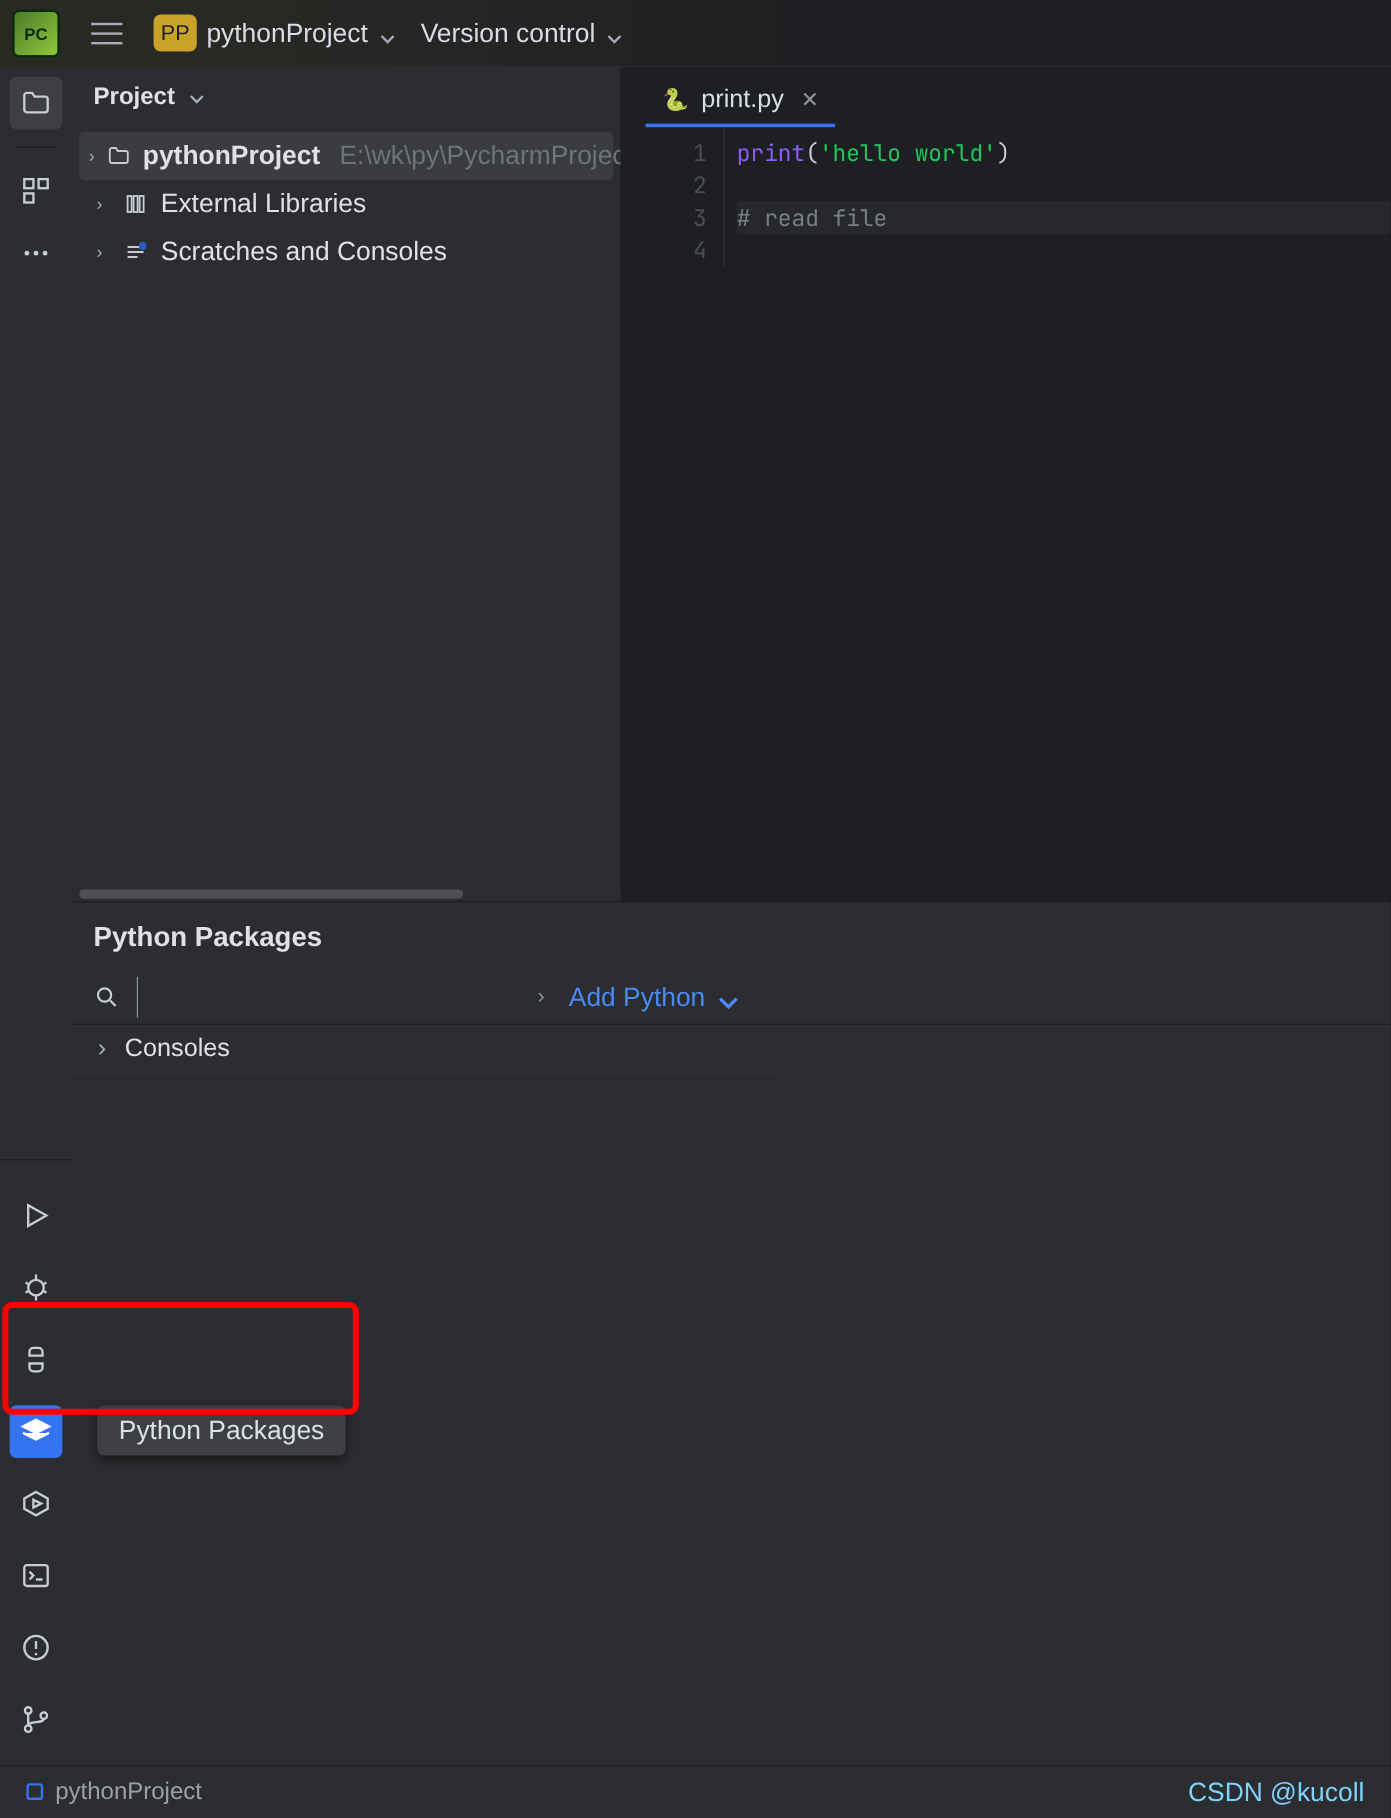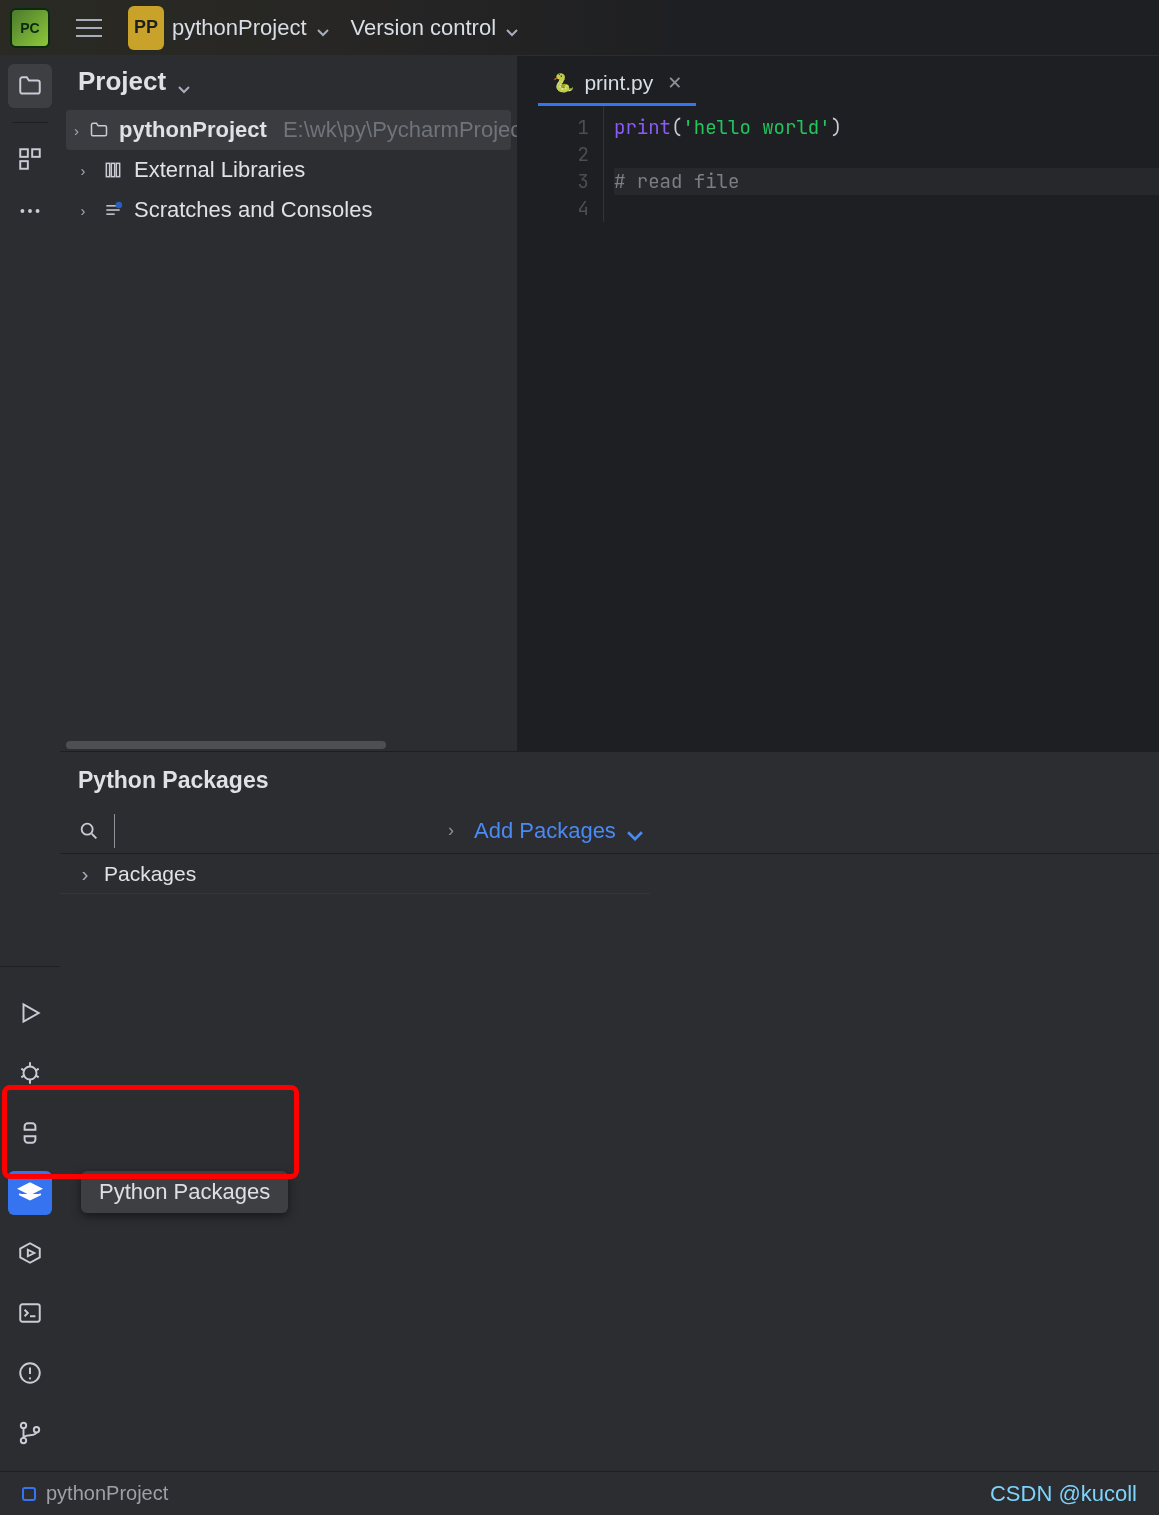--- a/index.html
+++ b/index.html
@@ -4,42 +4,42 @@
 <style>
   * { box-sizing: border-box; margin: 0; padding: 0; }
   html, body { width: 1159px; height: 1515px; background: #1e1f22; color: #dfe1e5; font-family: "Segoe UI", Arial, sans-serif; font-size: 21px; overflow: hidden; }
   .root { display: flex; flex-direction: column; width: 100%; height: 100%; }
 
   
   .topbar { height: 56px; display: flex; align-items: center; padding: 0 10px; gap: 20px; background: linear-gradient(to right,#2a2a23 0%,#272625 30%,#1e1f22 60%); border-bottom: 1px solid #2b2d30; }
   .pc-logo { width: 40px; height: 40px; background: linear-gradient(135deg,#4c7a2d,#8fc93a); border-radius: 6px; display:flex;align-items:center;justify-content:center;font-size:14px;font-weight:bold;color:#0a2b0d; border:2px solid #0a2b0d; position:relative;}
   .hamburger { width:38px; height:38px; display:flex;flex-direction:column;justify-content:center;gap:6px;align-items:center; cursor:pointer;}
   .hamburger span{ width:26px;height:2px;background:#a8adbd;}
-  .pp-badge { width:36px; height:44px; background:#c9a329; color:#1e1f22; font-weight:bold; border-radius:6px; display:flex;align-items:center;justify-content:center;font-size:18px;}
+  .pp-badge { width:36px; height:31px; background:#c9a329; color:#1e1f22; font-weight:normal; border-radius:6px; display:flex;align-items:center;justify-content:center;font-size:18px;}
   .top-item { display:flex; align-items:center; gap:8px; color:#d8dee6; cursor:pointer; font-size:22px;}
   .chev { width:16px;height:16px; }
   .chev svg { width:16px;height:16px; stroke:#a8adbd; stroke-width:2; fill:none;}
 
   
   .main { flex:1; display:flex; min-height:0;}
   .leftbar { width:60px; background:#2b2d30; display:flex; flex-direction:column; align-items:center; padding-top:8px; gap:8px;}
   .leftbar .sep { width:36px; height:1px; background:#1e1f22; margin:6px 0;}
   .tw-btn { width:44px; height:44px; display:flex; align-items:center; justify-content:center; cursor:pointer; border-radius:6px; position:relative;}
   .tw-btn.active { background:#3d3f43;}
   .tw-btn.blue { background:#3573f0;}
   .tw-btn svg { width:26px; height:26px; stroke:#c9ccd6; stroke-width:1.8; fill:none;}
   .tw-btn.blue svg { stroke:#fff; fill:#fff;}
   .leftbar .spacer { flex:1; }
   .leftbar .sep2 { width:60px; height:1px; background:#1e1f22;}
   .leftbar .group { display:flex;flex-direction:column;align-items:center;gap:16px;padding:16px 0;}
 
   .workarea { flex:1; display:flex; flex-direction:column; min-width:0;}
   .upper { flex:1; display:flex; min-height:0;}
   .proj-panel { width:458px; background:#2b2d30; display:flex; flex-direction:column; border-right:1px solid #1e1f22;}
-  .panel-header { height:50px; display:flex; align-items:center; padding:0 18px; font-weight:bold; color:#dfe1e5; font-size:26px; gap:10px;}
+  .panel-header { height:50px; display:flex; align-items:center; padding:0 18px; font-weight:bold; color:#dfe1e5; font-size:20px; gap:10px;}
   .tree { padding:4px 6px; flex:1; overflow:hidden;}
   .tree-row { display:flex; align-items:center; gap:10px; height:40px; padding:0 8px; border-radius:4px; white-space:nowrap; cursor:pointer;}
   .tree-row.sel { background:#3a3c40;}
   .arrow { width:18px; text-align:center; color:#a8adbd; font-size:15px;}
   .ticon { width:22px; display:flex; align-items:center; justify-content:center;}
   .ticon svg { width:20px; height:20px; stroke:#c9ccd6; stroke-width:1.8; fill:none;}
   .tree-row .name { font-size:22px;}
   .tree-row .name.bold { font-weight:bold;}
   .tree-row .path { color:#6f737a; font-size:22px; margin-left:6px;}
   .hscroll { height:10px; background:#2b2d30; padding:0 6px;}
@@ -268,30 +268,30 @@
       <div class="lower">
         <div class="lower-title">Python Packages</div>
         <div class="search-row">
           <svg viewBox="0 0 24 24">
               <circle cx="10" cy="10" r="6"></circle>
               <line x1="20" y1="20" x2="15" y2="15"></line>
             </svg>
           <input class="search-input" placeholder="" style="">
           <span class="go-arrow">›</span>
           <div class="add-pkg">
-            <span>Add Packages</span>
+            <span>Add Python</span>
             <span class="achev"><svg viewBox="0 0 16 16" style="stroke:#4a8af4;stroke-width:2;fill:none">
                   <polyline points="3,6 8,11 13,6"></polyline>
                 </svg></span>
           </div>
         </div>
         <div class="pkg-tree">
           <div class="prow">
             <span class="ar">›</span>
-            <span>Packages</span>
+            <span>Consoles</span>
           </div>
         </div>
       </div>
     </div>
   </div>
 
   <div class="statusbar">
     <div><span class="sq"></span><span>pythonProject</span></div>
     <div class="watermark">CSDN @kucoll</div>
   </div>

